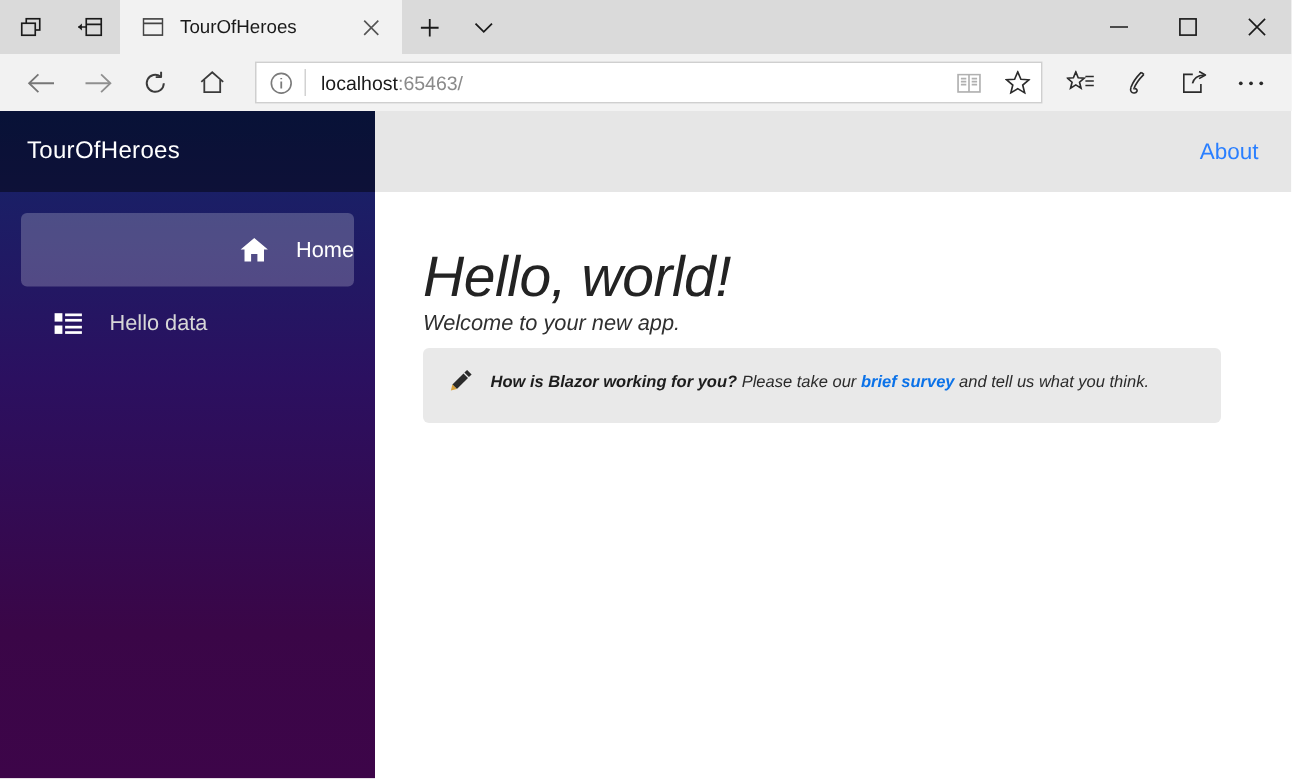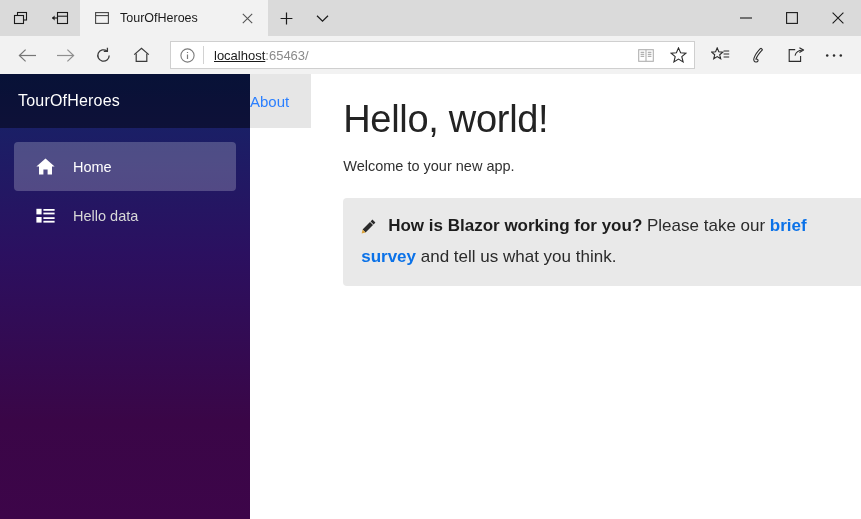--- a/index.html
+++ b/index.html
@@ -56,21 +56,21 @@
   .urlbar {
     flex: 1 1 auto; height: 28px; background: #ffffff; border: 1px solid #cfcfcf;
     display: flex; align-items: center; margin: 0 6px 0 10px; position: relative;
   }
   .url-info { width: 32px; display: flex; align-items: center; justify-content: center; color: #767676; }
   .url-sep { width: 1px; height: 18px; background: #d2d2d2; flex: 0 0 1px; }
   .url-text {
     flex: 1 1 auto; padding-left: 10px; font-size: 13px; color: #8a8a8a;
     white-space: nowrap; overflow: hidden;
   }
-  .url-host { color: #1a1a1a; text-decoration: underline; }
+  .url-host { color: #1a1a1a; }
   .url-actions { display: flex; align-items: center; height: 100%; }
   .url-action { width: 32px; height: 26px; display: flex; align-items: center; justify-content: center; }
   .toolbar-right { display: flex; align-items: center; }
   .toolbar-btn { width: 38px; height: 32px; display: flex; align-items: center; justify-content: center; color: #2b2b2b; }
 
   
   .viewport { flex: 1 1 auto; display: flex; width: 861px; background: #fff; overflow: hidden; }
 
   .sidebar {
     width: 250px; flex: 0 0 250px;
@@ -80,38 +80,38 @@
   .sidebar-header {
     height: 54px; background: rgba(0,0,0,0.45); display: flex; align-items: center;
     padding-left: 18px;
   }
   .brand { color: #ffffff; font-size: 16px; font-weight: 400; letter-spacing: .2px; }
   .nav-list { padding: 14px 14px 0 14px; display: flex; flex-direction: column; }
   .nav-item {
     height: 49px; display: flex; align-items: center; gap: 18px;
     padding-left: 21px; border-radius: 4px; color: #d7d7d7; font-size: 14.5px;
   }
-  .nav-item.active { background: rgba(255,255,255,0.22); color: #ffffff; }
+  .nav-item.active { background: rgba(255,255,255,0.22); color: #ffffff; justify-content: flex-end; }
   .nav-item .nav-ico { width: 20px; display:flex; align-items:center; justify-content:center; flex: 0 0 20px; }
 
-  .content-col { flex: 1 1 auto; display: flex; background: #ffffff; min-width: 0; }
+  .content-col { flex: 1 1 auto; display: flex; flex-direction: column; background: #ffffff; min-width: 0; }
   .topbar {
     height: 54px; background: #e6e6e6; display: flex; align-items: center;
     justify-content: flex-end; padding-right: 22px; flex: 0 0 54px;
   }
   .topbar a { color: #2a7fff; font-size: 15px; text-decoration: none; }
 
-  .content { padding: 24px 22px 0 32px; }
+  .content { padding: 36px 22px 0 32px; font-style: italic; }
   h1 { font-size: 38px; font-weight: 400; color: #232323; letter-spacing: -.3px; line-height: 1.15; }
-  .lead { margin-top: 16px; font-size: 14.5px; color: #303030; }
+  .lead { margin-top: 0; font-size: 14.5px; color: #303030; }
 
   .alert {
-    margin-top: 24px; background: #e9e9e9; border-radius: 4px;
+    margin-top: 8px; background: #e9e9e9; border-radius: 4px;
     padding: 14px 18px 15px 18px; width: 532px;
-    font-size: 17px; color: #2b2b2b; line-height: 1.65;
+    font-size: 11px; color: #2b2b2b; line-height: 1.65;
   }
   .alert .pencil { display: inline-block; vertical-align: -3px; margin-right: 12px; }
   .alert b { font-weight: bold; color: #1d1d1d; }
   .alert a { color: #0b72e8; font-weight: bold; text-decoration: none; }
 </style>
 </head>
 <body>
 
 <div class="browser-chrome">
 

